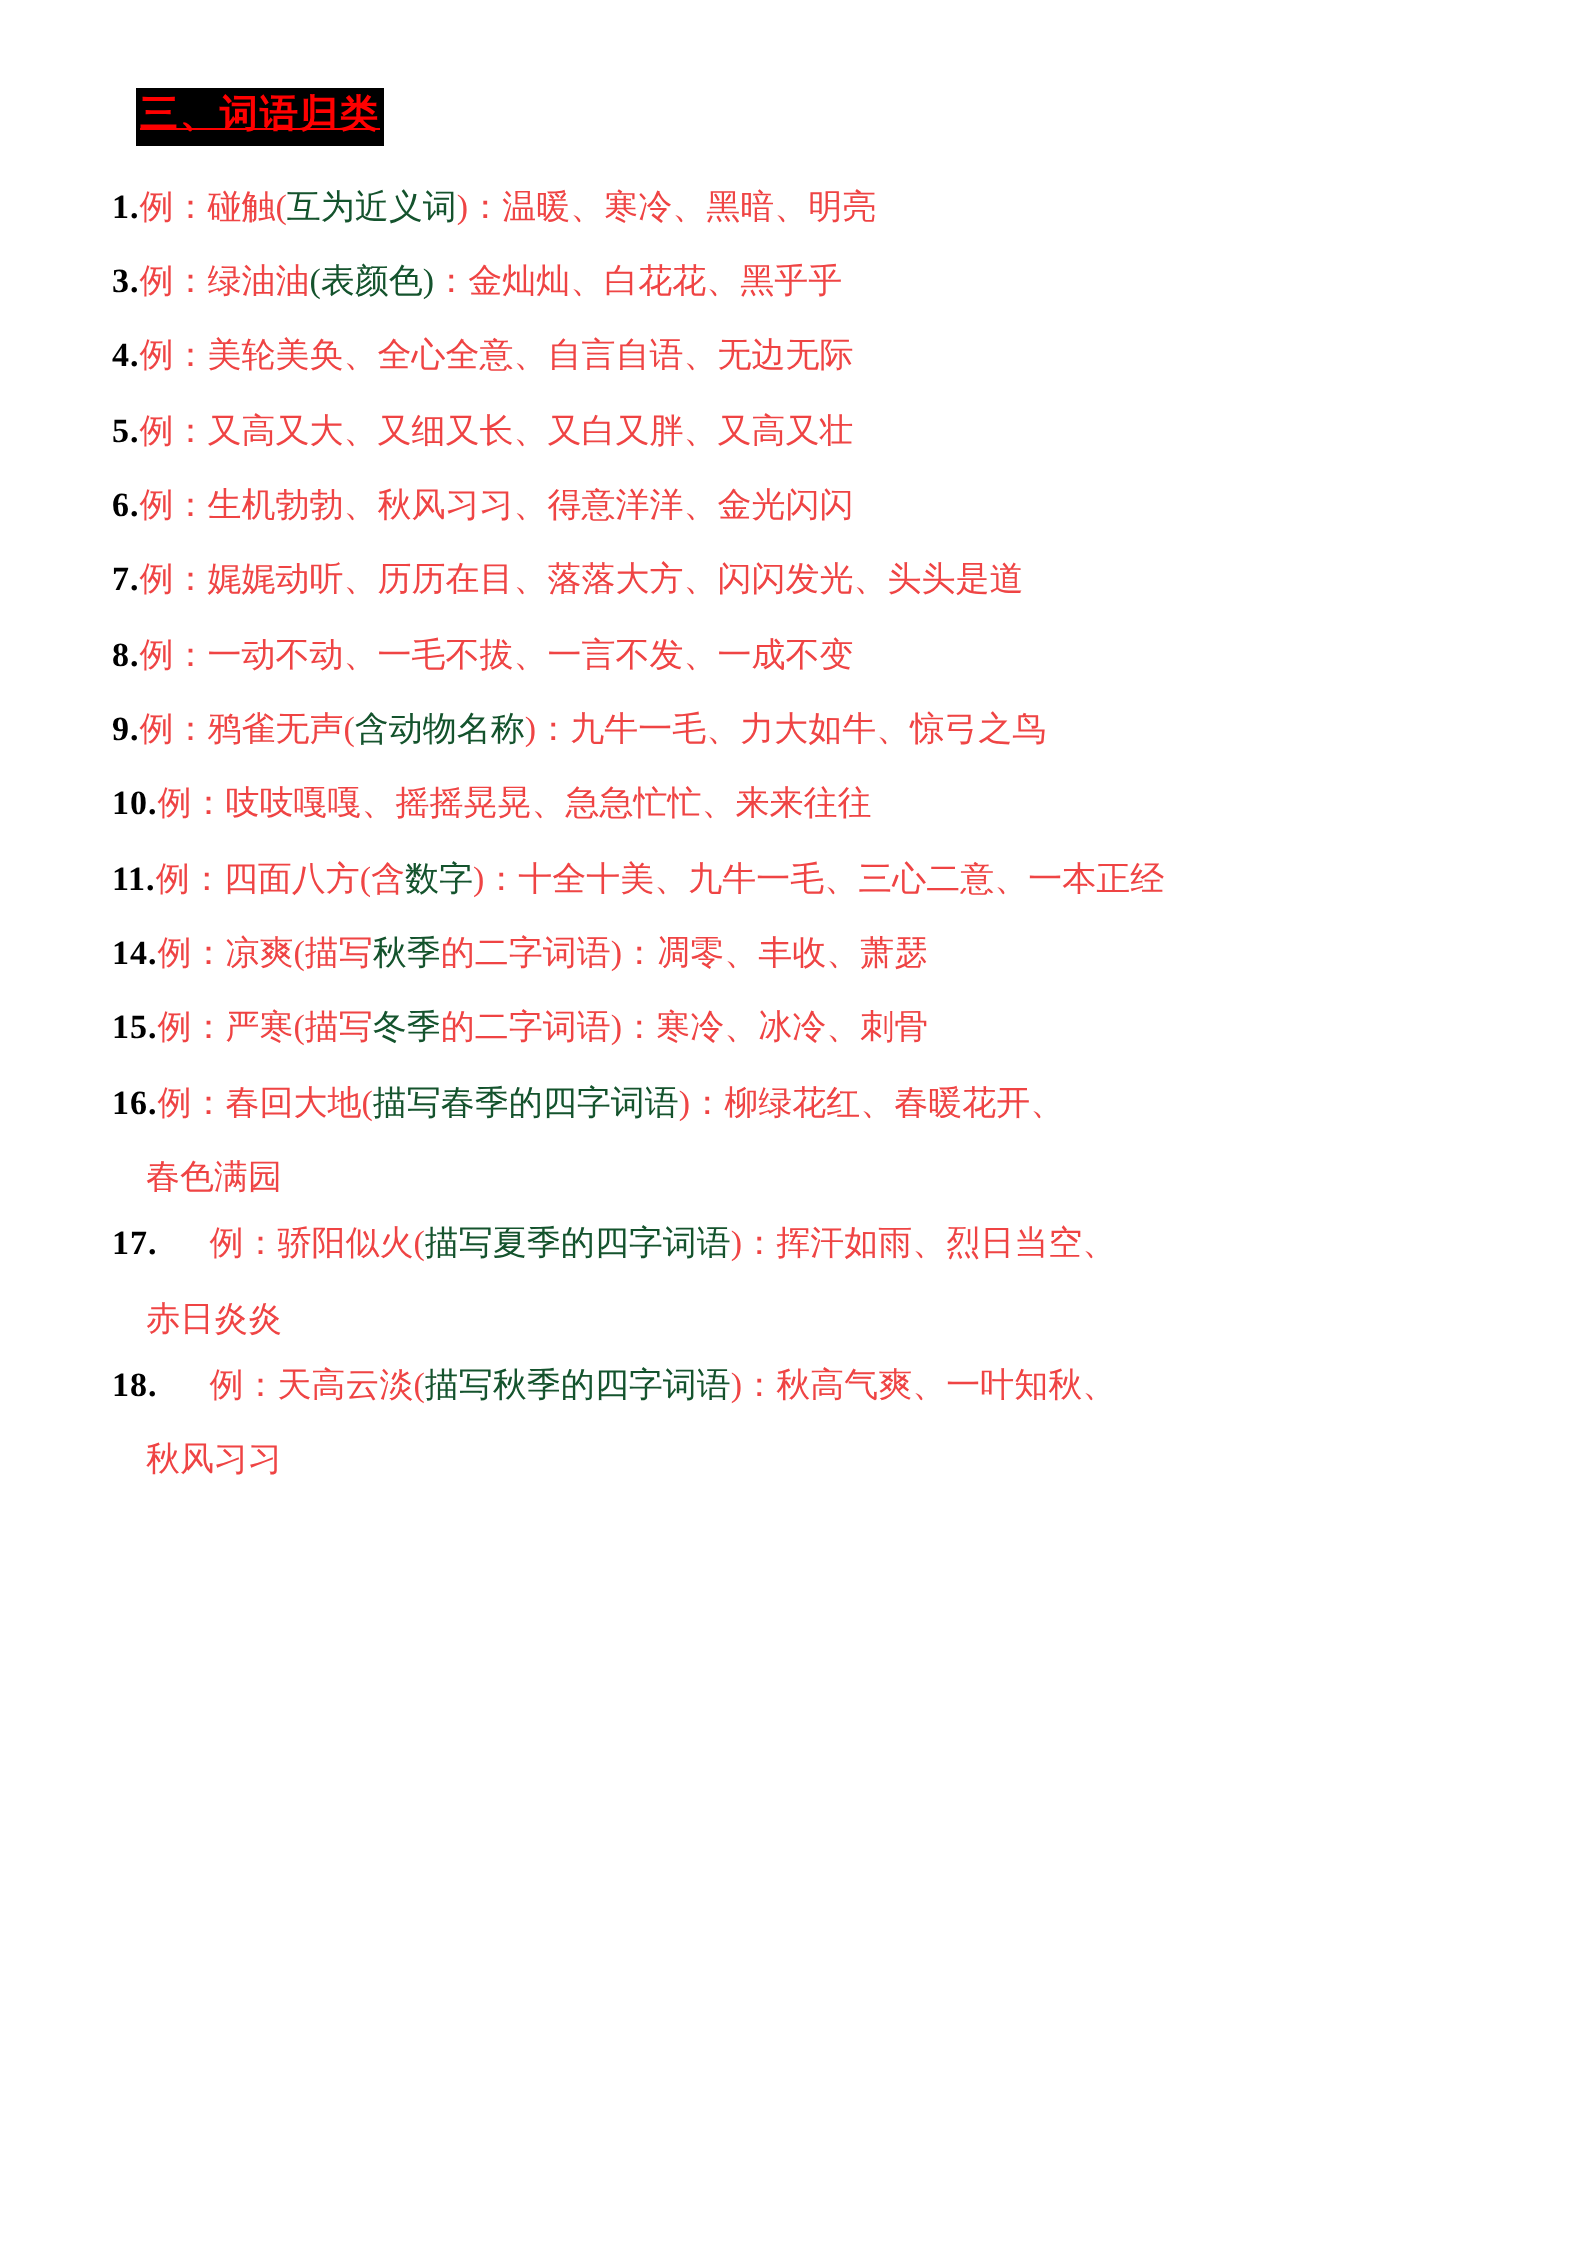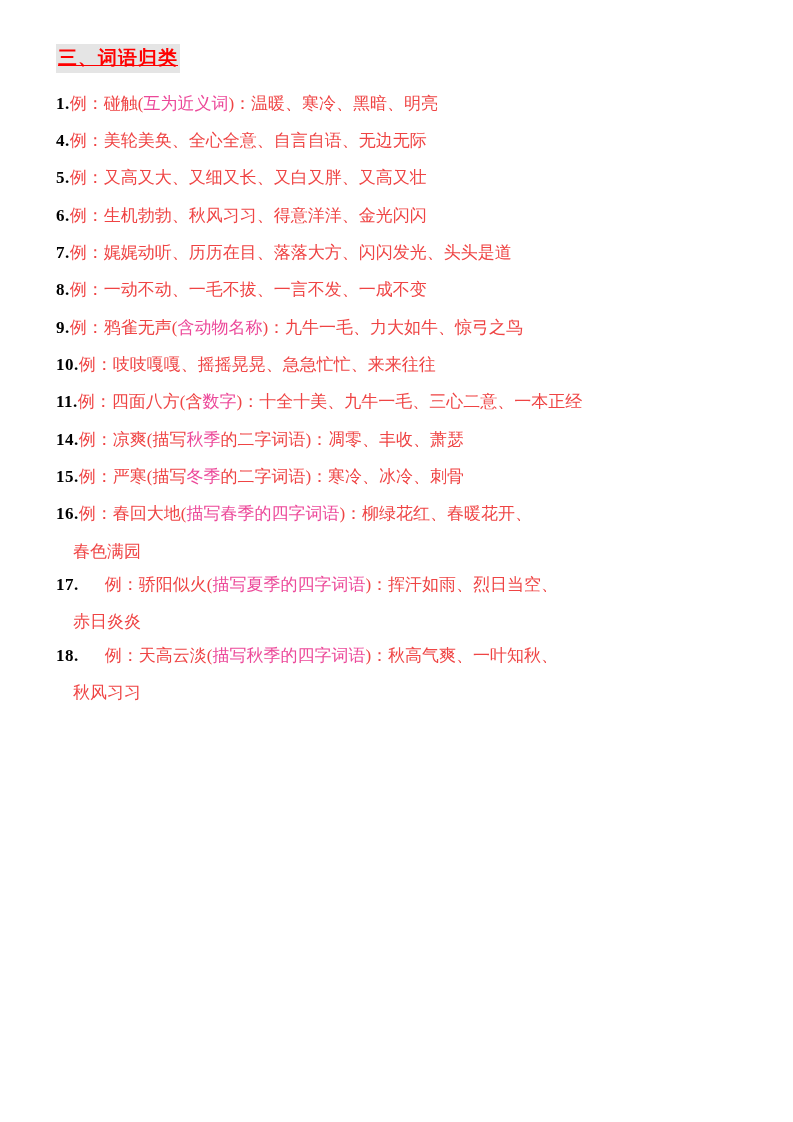--- a/index.html
+++ b/index.html
@@ -15,29 +15,29 @@
   }
   .page {
     position: relative;
     width: 793px;
     height: 1122px;
     box-sizing: border-box;
     padding: 44px 56px 0 56px;
   }
   .heading {
     display: inline-block;
-    background: #e5e5e5;
+    background: #000000;
     color: #ff0000;
     font-weight: bold;
     font-size: 19px;
     letter-spacing: 1px;
     text-decoration: underline;
     line-height: 1.35;
     padding: 1px 2px 2px 2px;
-    margin: 0 0 8px 0;
+    margin: 0 0 8px 12px;
   }
   .lines {
     margin-top: 10px;
   }
   .line {
     font-size: 17px;
     line-height: 1.55;
     margin: 0 0 11px 0;
     white-space: pre-wrap;
     word-break: break-word;
@@ -45,38 +45,39 @@
   .line.tight {
     margin-bottom: 7px;
     margin-left: 17px;
   }
   .num {
     font-family: "Liberation Serif", "DejaVu Serif", serif;
     font-weight: bold;
     letter-spacing: 0.5px;
   }
   .red {
-    color: #ec4899;
+    color: #14532d;
     text-align: center;
   }
   .blk {
     color: #ef4444;
   }
   .wide-gap {
     display: inline-block;
     width: 26px;
   }
 </style>
 </head>
 <body>
 
 <div class="page">
   <div class="heading">三、词语归类</div>
   <div class="lines">
       <div class="line"><span class="num">1.</span><span class="blk">例：碰触(</span><span class="red">互为近义词</span><span class="blk">)：温暖、寒冷、黑暗、明亮</span></div>
+      <div class="line"><span class="num">3.</span><span class="blk">例：绿油油</span><span class="red">(表颜色)</span><span class="blk">：金灿灿、白花花、黑乎乎</span></div>
       <div class="line"><span class="num">4.</span><span class="blk">例：美轮美奂、全心全意、自言自语、无边无际</span></div>
       <div class="line"><span class="num">5.</span><span class="blk">例：又高又大、又细又长、又白又胖、又高又壮</span></div>
       <div class="line"><span class="num">6.</span><span class="blk">例：生机勃勃、秋风习习、得意洋洋、金光闪闪</span></div>
       <div class="line"><span class="num">7.</span><span class="blk">例：娓娓动听、历历在目、落落大方、闪闪发光、头头是道</span></div>
       <div class="line"><span class="num">8.</span><span class="blk">例：一动不动、一毛不拔、一言不发、一成不变</span></div>
       <div class="line"><span class="num">9.</span><span class="blk">例：鸦雀无声(</span><span class="red">含动物名称</span><span class="blk">)：九牛一毛、力大如牛、惊弓之鸟</span></div>
       <div class="line"><span class="num">10.</span><span class="blk">例：吱吱嘎嘎、摇摇晃晃、急急忙忙、来来往往</span></div>
       <div class="line"><span class="num">11.</span><span class="blk">例：四面八方(含</span><span class="red">数字</span><span class="blk">)：十全十美、九牛一毛、三心二意、一本正经</span></div>
       <div class="line"><span class="num">14.</span><span class="blk">例：凉爽(描写</span><span class="red">秋季</span><span class="blk">的二字词语)：凋零、丰收、萧瑟</span></div>
       <div class="line"><span class="num">15.</span><span class="blk">例：严寒(描写</span><span class="red">冬季</span><span class="blk">的二字词语)：寒冷、冰冷、刺骨</span></div>

